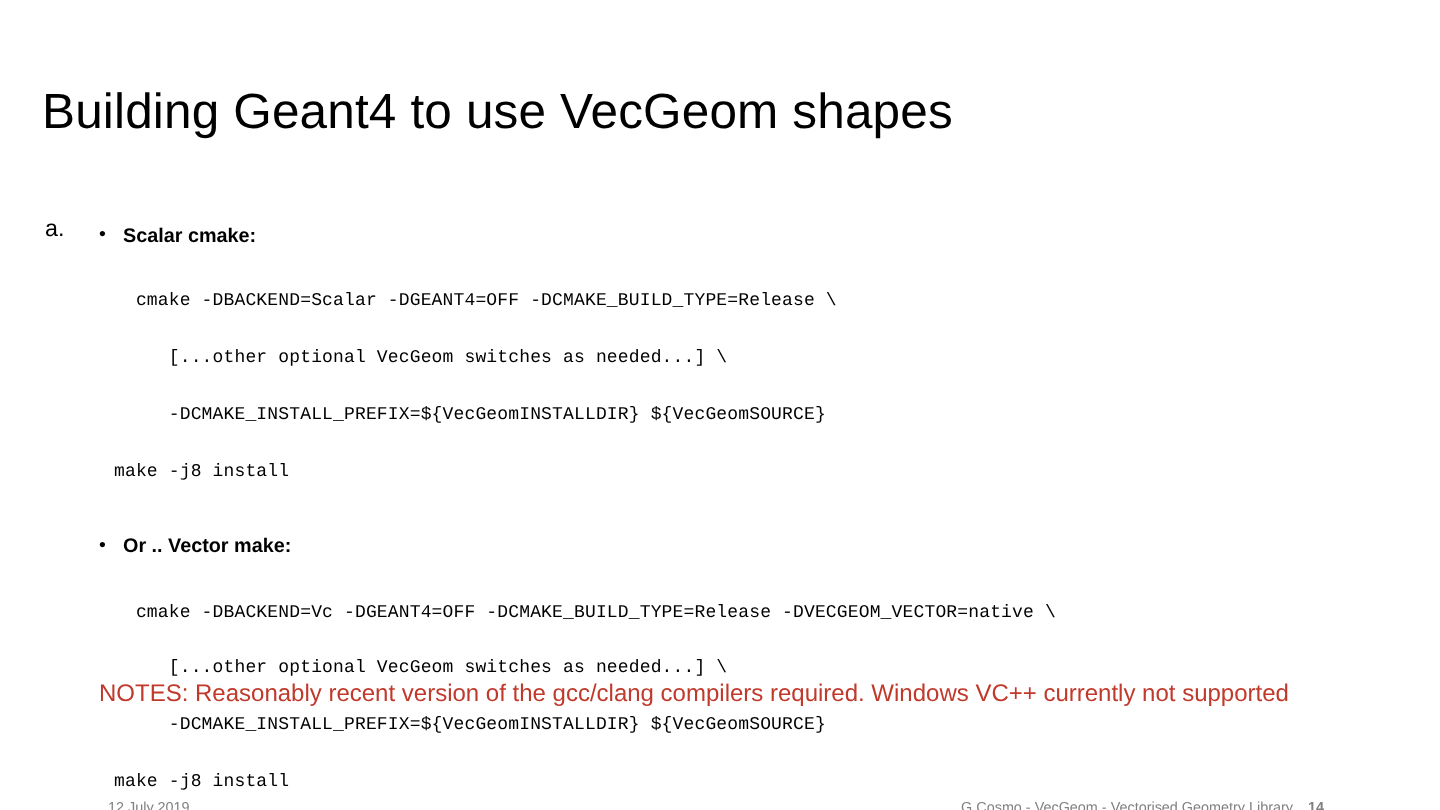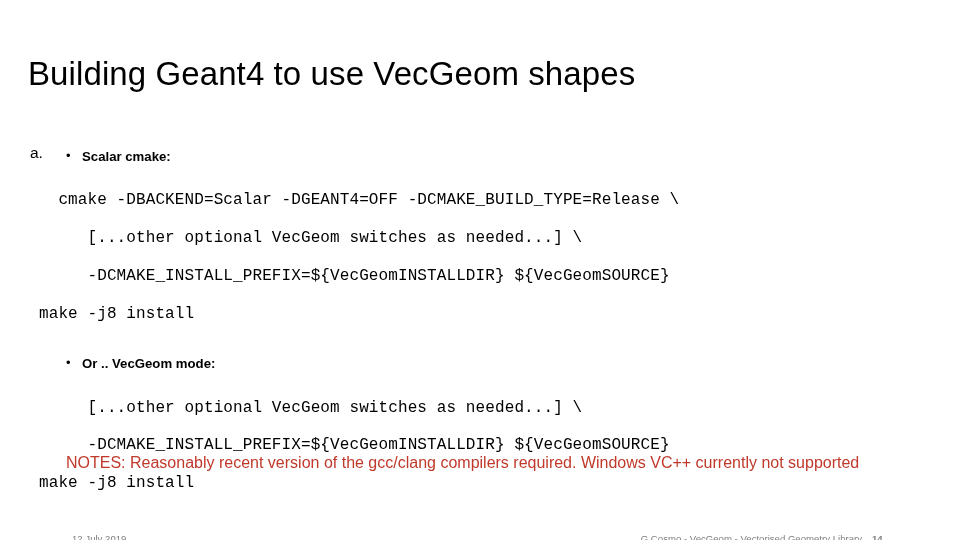--- a/index.html
+++ b/index.html
@@ -79,26 +79,26 @@
     font-size: 13px;
     line-height: 19px;
   }
   .lvl2 .strong {
     font-weight: bold;
   }
 
   
   .code-block {
     font-family: "Liberation Mono", "DejaVu Sans Mono", monospace;
-    font-size: 16px;
+    font-size: 12px;
     line-height: 12.6px;
     white-space: pre;
     color: #000000;
     margin: 3px 0 0 0;
-    padding-left: 39px;
+    padding-left: 76px;
     letter-spacing: 0.1px;
   }
   .code-block .cline {
     display: block;
     white-space: pre;
   }
 
   .gap-sm { height: 5px; }
   .gap-md { height: 9px; }
 
@@ -170,24 +170,25 @@
       <span class="cline">  cmake -DBACKEND=Scalar -DGEANT4=OFF -DCMAKE_BUILD_TYPE=Release \</span>
       <span class="cline">     [...other optional VecGeom switches as needed...] \</span>
       <span class="cline">     -DCMAKE_INSTALL_PREFIX=${VecGeomINSTALLDIR} ${VecGeomSOURCE}</span>
       <span class="cline">make -j8 install</span>
     </div>
 
     <div class="gap-md"></div>
 
     <div class="lvl2">
       <span class="bul">•</span>
-      <span class="strong">Or .. VecGeom mode:</span>
+      <span class="strong">Or .. Vector make:</span>
     </div>
 
     <div class="code-block">
+      <span class="cline">  cmake -DBACKEND=Vc -DGEANT4=OFF -DCMAKE_BUILD_TYPE=Release -DVECGEOM_VECTOR=native \</span>
       <span class="cline">     [...other optional VecGeom switches as needed...] \</span>
       <span class="cline">     -DCMAKE_INSTALL_PREFIX=${VecGeomINSTALLDIR} ${VecGeomSOURCE}</span>
       <span class="cline">make -j8 install</span>
     </div>
 
   </div>
 
   <div class="notes" style="color: rgb(192, 57, 43);">NOTES: Reasonably recent version of the gcc/clang compilers required. Windows VC++ currently not supported</div>
 
   <div class="footer">

